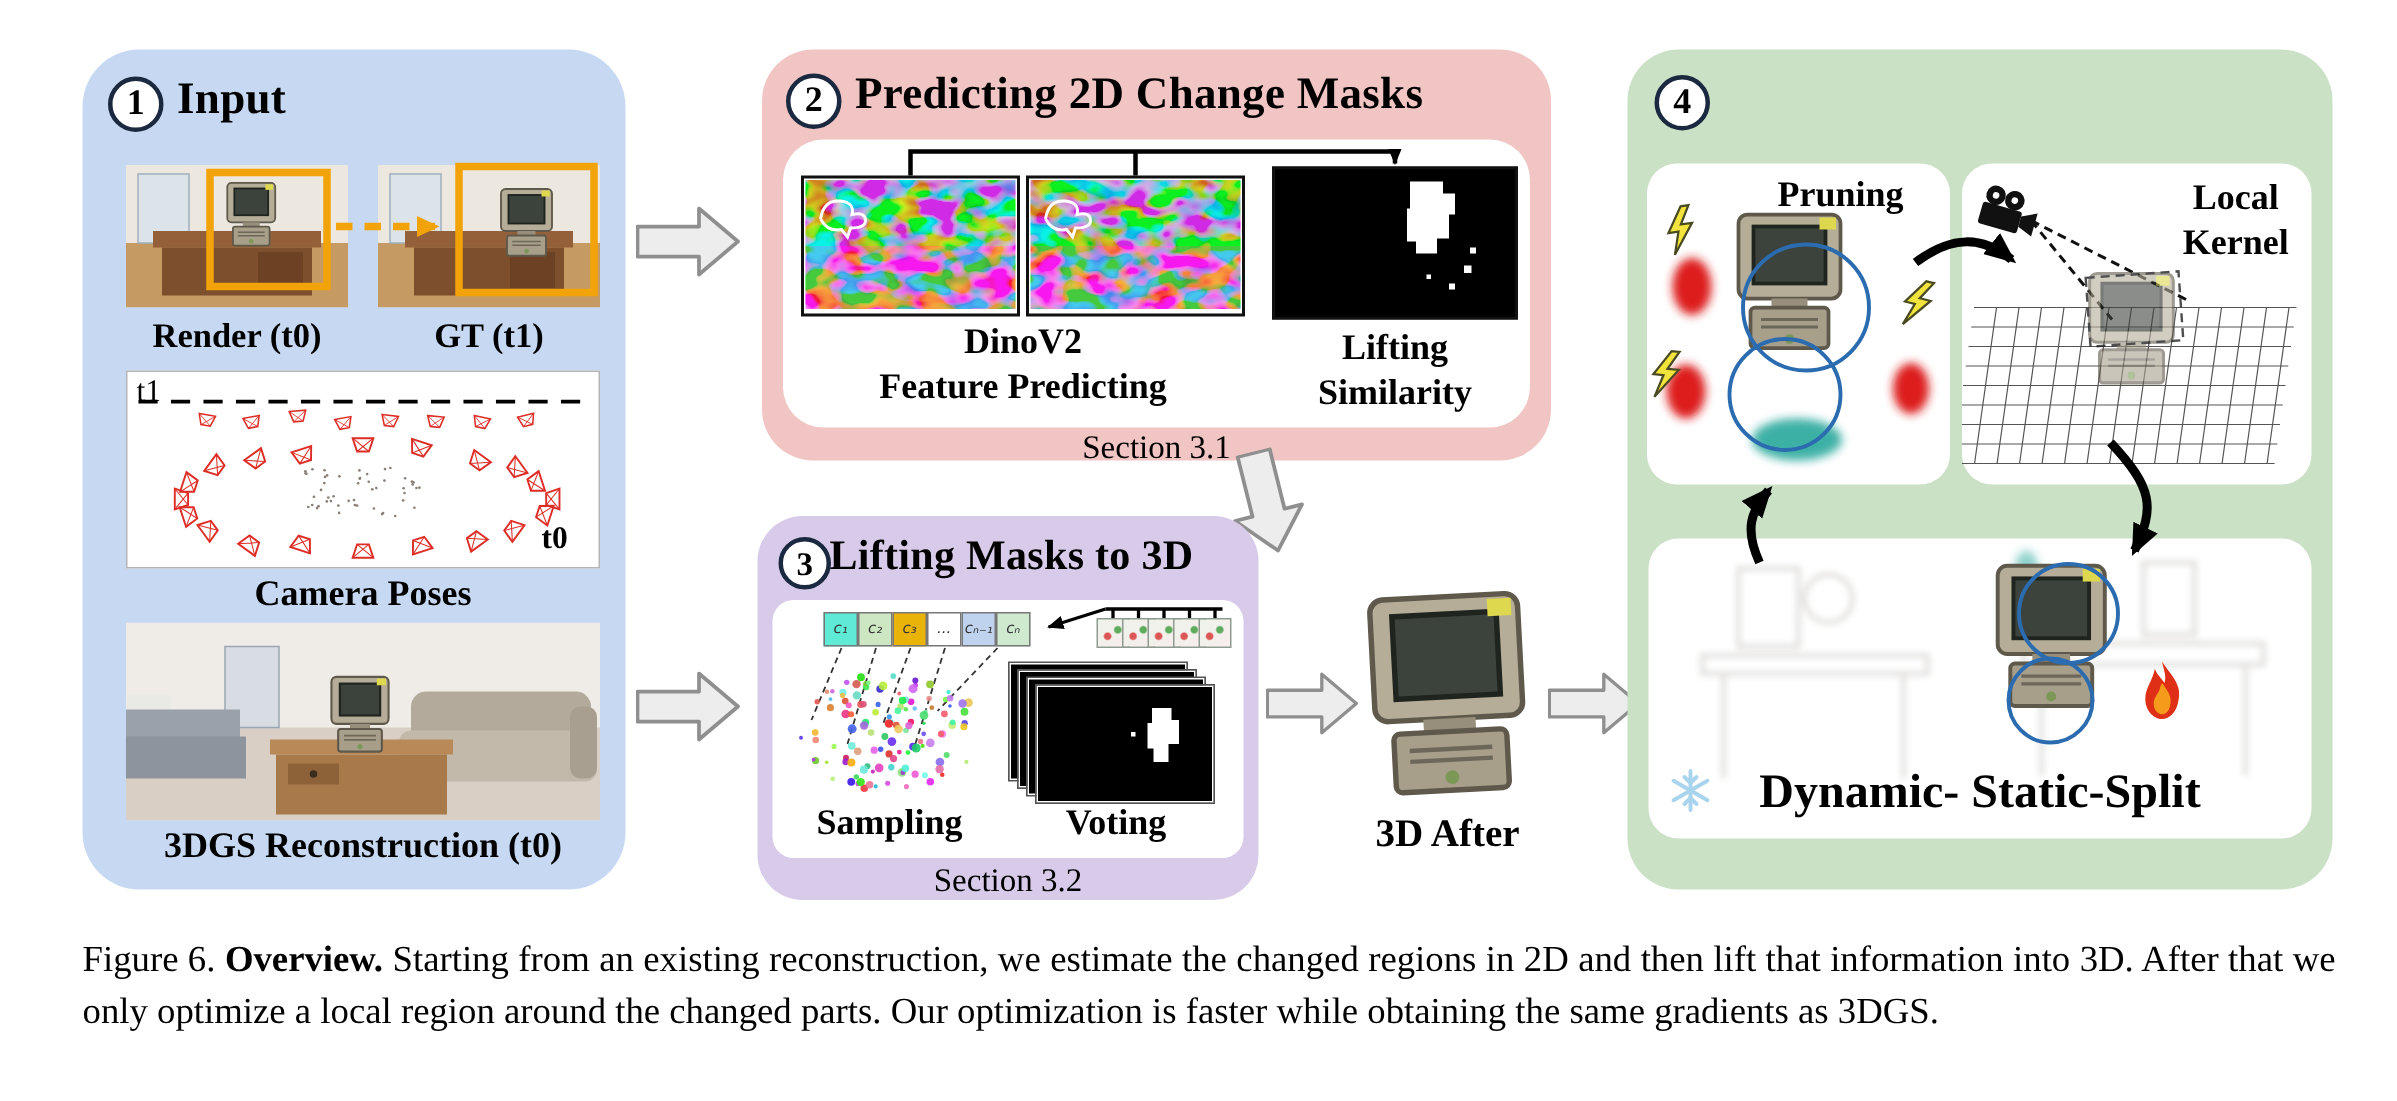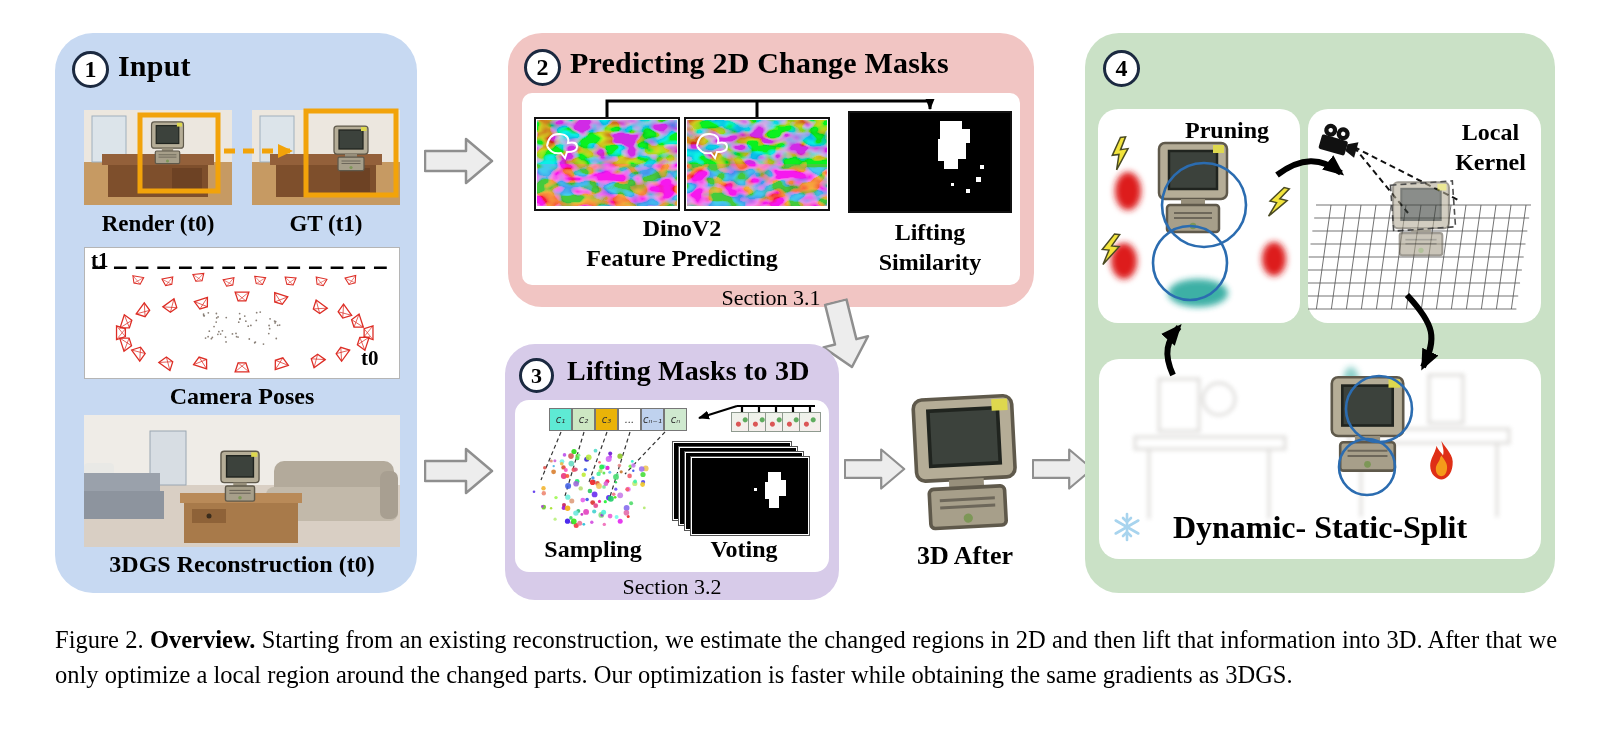--- a/index.html
+++ b/index.html
@@ -6,21 +6,21 @@
   html,body{width:1598px;height:734px;background:#fff;overflow:hidden;
     font-family:"Liberation Serif","DejaVu Serif",serif;color:#000}
   .canvas{position:absolute;left:0;top:0;width:1598px;height:734px;background:#fff}
   .stage{position:absolute;border-radius:38px}
   .abs{position:absolute}
   .num{position:absolute;width:37px;height:37px;border:3px solid #1b2940;border-radius:50%;
     background:#fff;display:flex;align-items:center;justify-content:center;
     font-weight:bold;font-size:24px}
   .title{position:absolute;font-weight:bold;font-size:30px;letter-spacing:.2px;white-space:nowrap}
   .title.sm{font-size:28px}
-  .whitebox{position:absolute;background:#fff;border-radius:10px}
+  .whitebox{position:absolute;background:#fff;border-radius:27px}
   .imglabel{position:absolute;font-weight:bold;font-size:23px;text-align:center;line-height:1.15}
   .section{position:absolute;font-size:22px;text-align:center}
   .framed{border:2px solid #111;background:#000}
   .cellrow{position:absolute;display:flex}
   .cell{width:23px;height:23px;border:1px solid #777;display:flex;align-items:center;justify-content:center;
     font-family:"DejaVu Sans",sans-serif;font-size:10px;font-style:italic;color:#333;background:#fff}
   .cell:nth-child(1){background:#5eead4}.cell:nth-child(2){background:#cde7c3}
   .cell:nth-child(3){background:#eab308}.cell:nth-child(4){background:#ffffff}
   .cell:nth-child(5){background:#bfd2ee}.cell:nth-child(6){background:#cfe9cf}
   .vthumb{position:absolute;width:22px;height:20px;border:1.5px solid #8f9a8f;
@@ -220,21 +220,21 @@
           <circle cx="164.3" cy="79.4" r="0.9" fill="#8a8078"></circle>
           <circle cx="192.2" cy="74.7" r="0.9" fill="#8a8078"></circle>
           <circle cx="142.0" cy="70.6" r="0.9" fill="#8a8078"></circle>
           <circle cx="121.0" cy="91.4" r="0.9" fill="#8a8078"></circle>
           <circle cx="127.9" cy="90.8" r="0.9" fill="#8a8078"></circle>
           <circle cx="170.9" cy="96.2" r="0.9" fill="#8a8078"></circle>
           <circle cx="167.0" cy="78.6" r="0.9" fill="#8a8078"></circle>
           <circle cx="119.7" cy="68.9" r="0.9" fill="#8a8078"></circle>
           <circle cx="132.3" cy="71.0" r="0.9" fill="#8a8078"></circle>
         </svg>
-      <div class="abs" style="left:6px;top:0px;font-weight:bold;font-size:21px">t1</div>
+      <div class="abs" style="left:6px;top:0px;font-weight:normal;font-size:21px">t1</div>
       <div class="abs" style="left:276px;top:98px;font-weight:bold;font-size:21px">t0</div>
     </div>
     <div class="imglabel" style="left:29px;width:316px;top:350px;font-size:24px">Camera Poses</div>
 
     <div class="abs" style="left:29px;top:382px;width:316px;height:132px">
       <svg width="316" height="132" viewBox="0 0 316 132">
         <rect width="316" height="132" fill="#efece7"></rect>
         <rect y="70" width="316" height="62" fill="#d9cfc4"></rect>
         <rect x="66" y="16" width="36" height="54" fill="#d7dde3" stroke="#9aa6b2"></rect>
         <rect x="190" y="46" width="120" height="46" rx="10" fill="#b3aa9b"></rect>
@@ -309,21 +309,21 @@
   </div>
 
   <div class="abs" style="left:818px;top:300px;transform:rotate(-14deg)">
     <svg width="52" height="70" viewBox="0 0 52 70">
         <use href="#blockD"></use>
       </svg>
   </div>
 
   <div class="stage" style="left:505px;top:344px;width:334px;height:256px;background:#d7cbe9;border-radius:30px">
     <div class="num" style="left:14px;top:14px;width:35px;height:35px;font-size:22px">3</div>
-    <div class="title sm" style="left:62px;top:11px">Lifting Masks to 3D</div>
+    <div class="title sm" style="left:48px;top:11px">Lifting Masks to 3D</div>
     <div class="whitebox" style="left:10px;top:56px;width:314px;height:172px;border-radius:14px">
       <div class="cellrow" style="left:34px;top:8px">
         <div class="cell">c₁</div>
         <div class="cell">c₂</div>
         <div class="cell">c₃</div>
         <div class="cell">...</div>
         <div class="cell">cₙ₋₁</div>
         <div class="cell">cₙ</div>
       </div>
       <div class="abs" style="left:216px;top:12px;width:94px;height:26px">
@@ -579,16 +579,16 @@
 
     <svg class="noevt" width="470" height="560" viewBox="0 0 470 560" style="position:absolute;left:0;top:0">
       <path d="M192 142 C 216 124, 236 124, 256 140" fill="none" stroke="#000" stroke-width="6" marker-end="url(#arrBig)"></path>
       <path d="M322 262 C 350 292, 352 305, 338 334" fill="none" stroke="#000" stroke-width="6" marker-end="url(#arrBig)"></path>
       <path d="M88 342 C 78 320, 82 308, 94 294" fill="none" stroke="#000" stroke-width="6" marker-end="url(#arrBig)"></path>
     </svg>
 
   </div>
 
   <div class="caption">
-    <span>Figure 2.</span>
+    <span>Figure 6.</span>
     <b>Overview.</b><span> Starting from an existing reconstruction, we estimate the changed regions in 2D and then lift that information into 3D. After that we only optimize a local region around the changed parts. Our optimization is faster while obtaining the same gradients as 3DGS.</span>
   </div>
 </div>
 
 </body></html>

